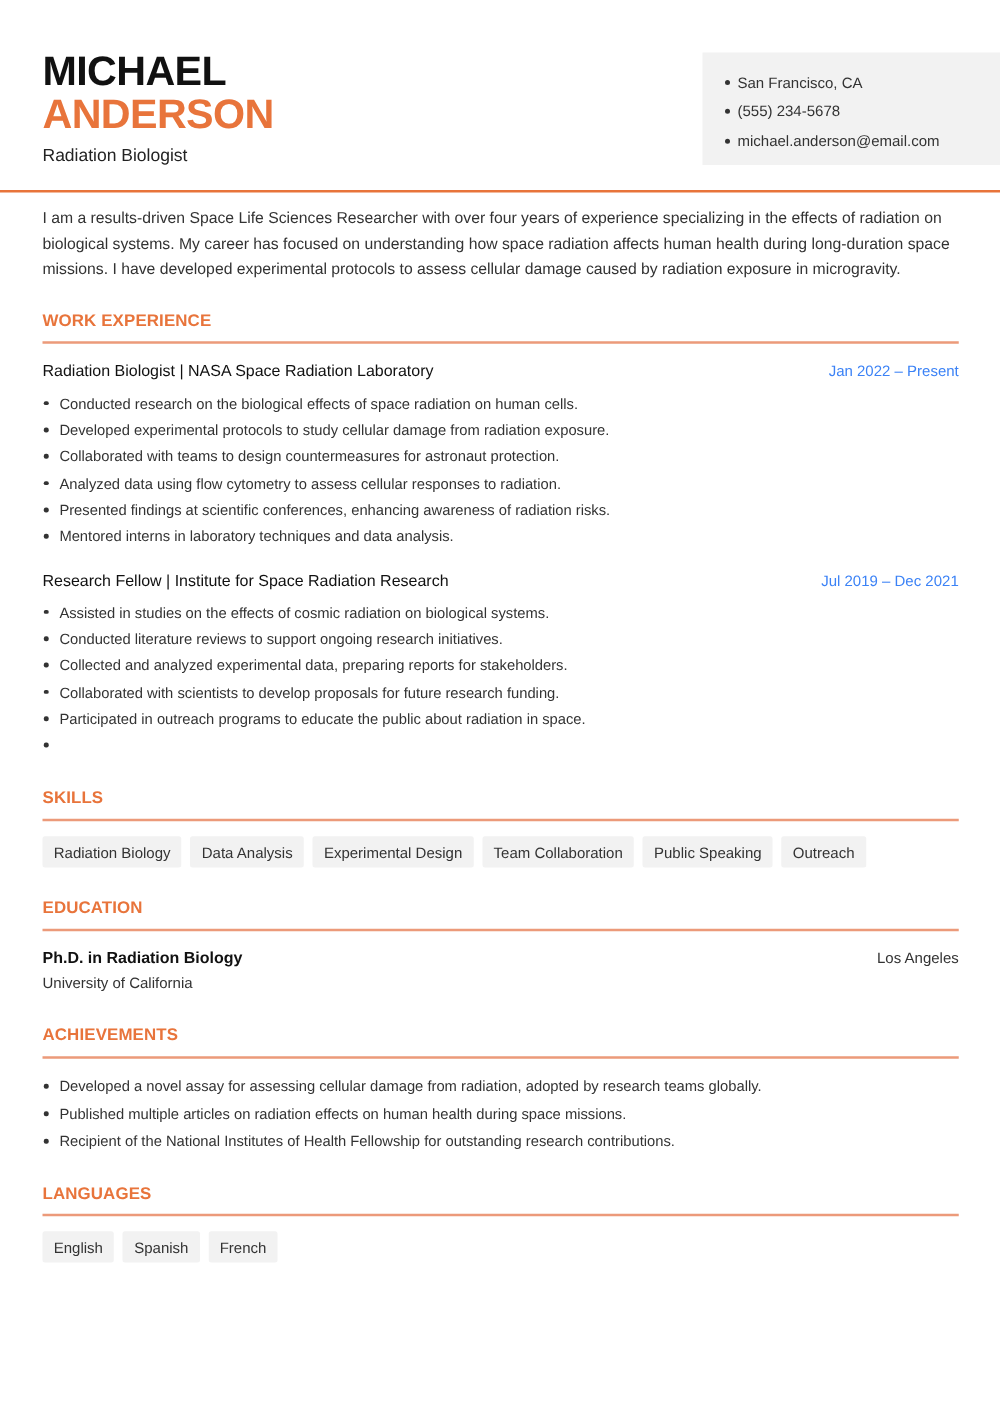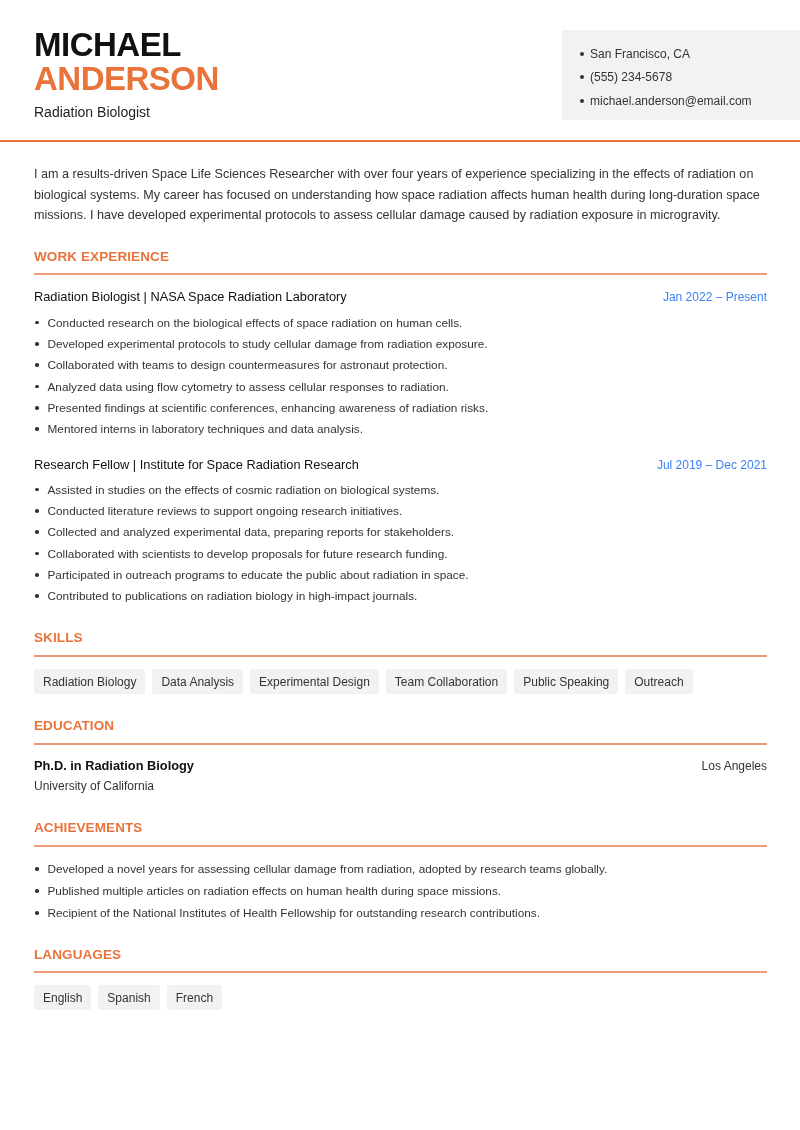--- a/index.html
+++ b/index.html
@@ -1,19 +1,19 @@
 <!DOCTYPE html>
 <html><head>
 <meta charset="utf-8">
 <style>
   * { box-sizing: border-box; margin: 0; padding: 0; }
   html, body { width: 800px; height: 1130px; background: #ffffff; }
   body { font-family: "Liberation Sans", sans-serif; color: #222; position: relative; overflow: hidden; }
 
-  .header { position: absolute; left: 0; top: 4px; width: 800px; height: 138px; border-bottom: 2px solid #e8743b; }
+  .header { position: absolute; left: 0; top: 16px; width: 800px; height: 138px; border-bottom: 2px solid #e8743b; }
   .name-first { position: absolute; left: 34px; top: 22px; font-size: 33px; font-weight: bold; color: #111; letter-spacing: -0.5px; line-height: 38px; }
   .name-last { position: absolute; left: 34px; top: 56px; font-size: 33px; font-weight: bold; color: #e8743b; letter-spacing: -0.5px; line-height: 38px; }
   .job-title { position: absolute; left: 34px; top: 100px; font-size: 14px; color: #222; }
 
   .contact-box { position: absolute; left: 562px; top: 26px; width: 238px; height: 90px; background: #f2f2f2; padding: 12px 0 0 18px; }
   .contact-item { font-size: 12px; color: #333; height: 23.5px; display: flex; align-items: center; }
   .contact-item .dot { width: 4px; height: 4px; background: #333; border-radius: 50%; margin-right: 6px; flex: none; }
 
   .summary { position: absolute; left: 34px; top: 164px; width: 740px; font-size: 12.6px; line-height: 20.5px; color: #333; }
 
@@ -115,21 +115,20 @@
   <li>
       <span class="dot"></span>
       <span>Collaborated with scientists to develop proposals for future research funding.</span>
     </li>
   <li>
       <span class="dot"></span>
       <span>Participated in outreach programs to educate the public about radiation in space.</span>
     </li>
   <li>
       <span class="dot"></span>
-      <span>Contributed to publications on radiation biology in high-impact journals.</span>
     </li>
 </ul>
 
 <div class="section-title" style="top:630px;">SKILLS</div>
 <div class="section-rule" style="top:655px;"></div>
 <div class="chips" style="top:669px;">
   <span class="chip">Radiation Biology</span>
   <span class="chip">Data Analysis</span>
   <span class="chip">Experimental Design</span>
   <span class="chip">Team Collaboration</span>
@@ -143,21 +142,21 @@
   <span class="edu-degree">Ph.D. in Radiation Biology</span>
   <span class="edu-loc">Los Angeles</span>
 </div>
 <div class="edu-school">University of California</div>
 
 <div class="section-title" style="top:820px;">ACHIEVEMENTS</div>
 <div class="section-rule" style="top:845px;"></div>
 <ul class="bullets" style="top:858px;">
   <li style="height:22px;">
       <span class="dot"></span>
-      <span>Developed a novel years for assessing cellular damage from radiation, adopted by research teams globally.</span>
+      <span>Developed a novel assay for assessing cellular damage from radiation, adopted by research teams globally.</span>
     </li>
   <li style="height:22px;">
       <span class="dot"></span>
       <span>Published multiple articles on radiation effects on human health during space missions.</span>
     </li>
   <li style="height:22px;">
       <span class="dot"></span>
       <span>Recipient of the National Institutes of Health Fellowship for outstanding research contributions.</span>
     </li>
 </ul>

